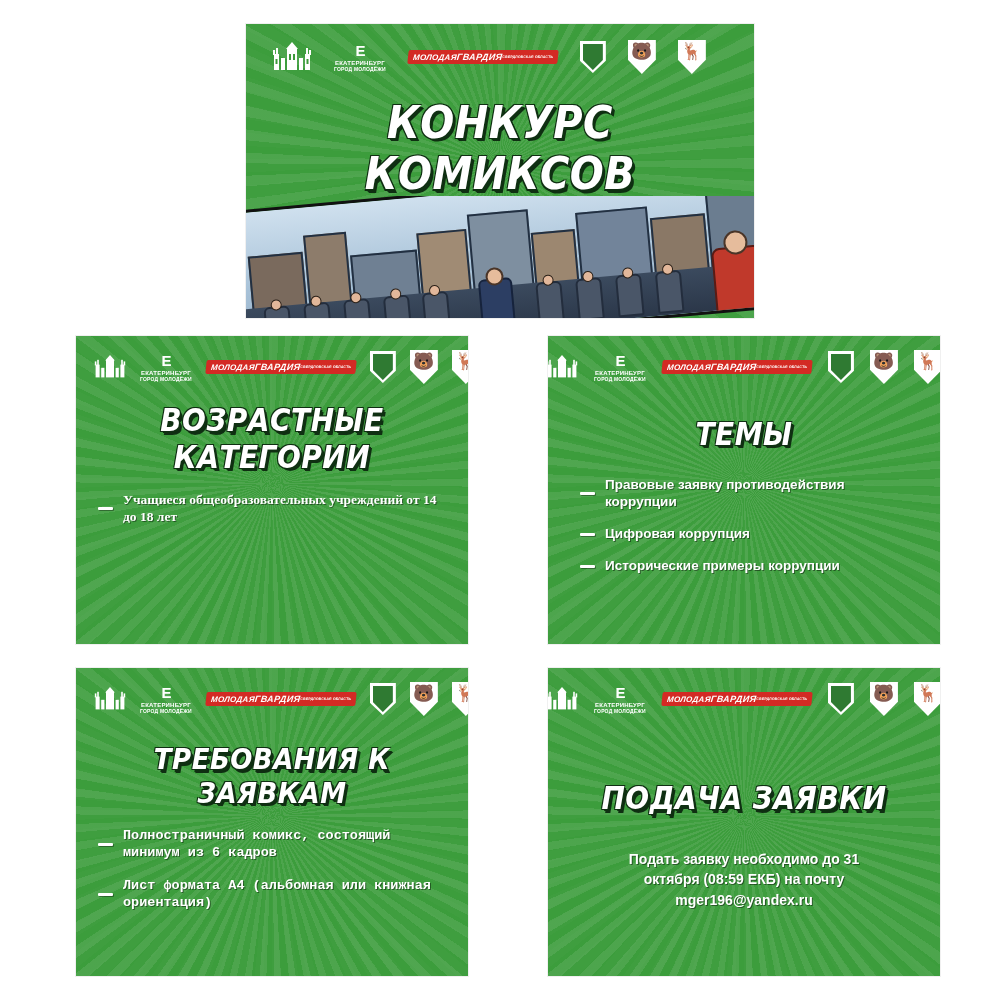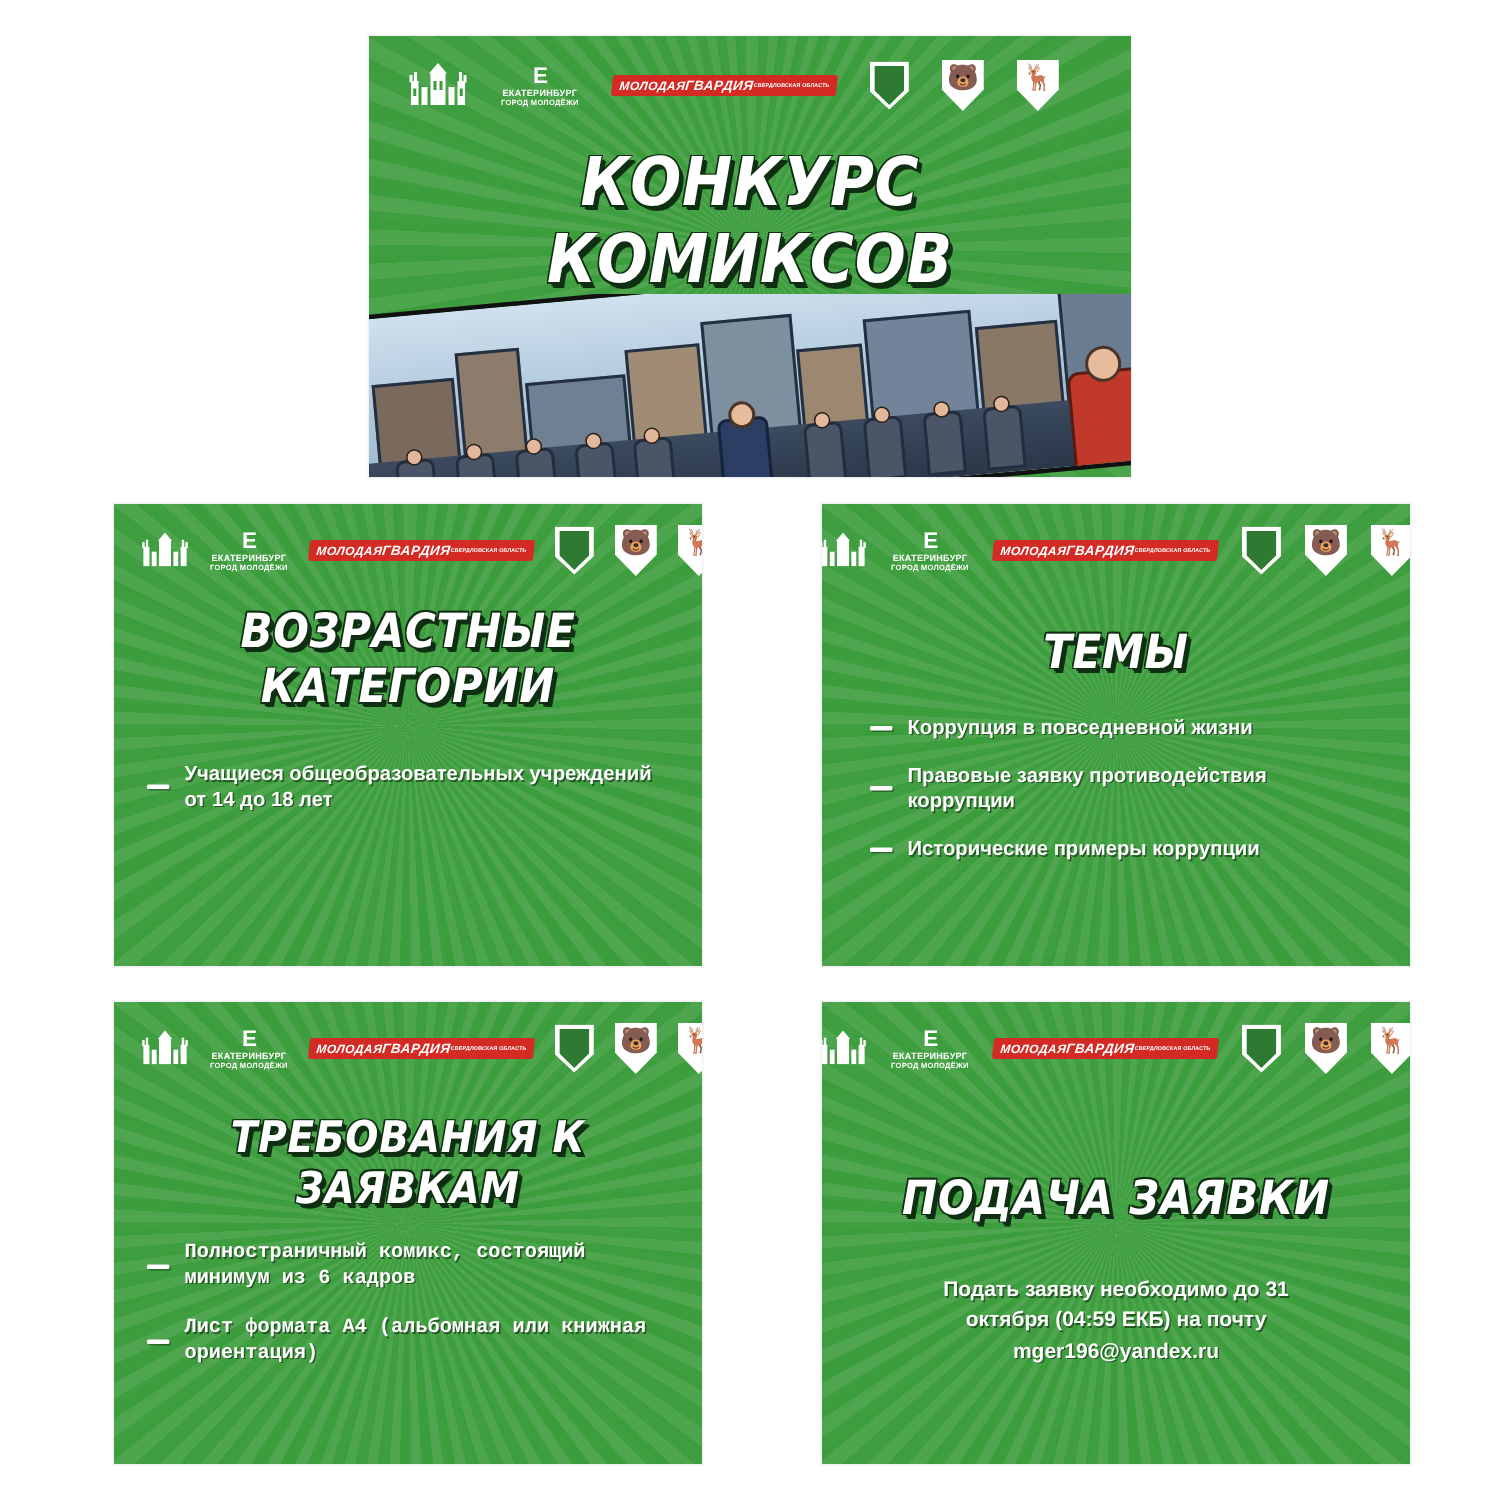--- a/index.html
+++ b/index.html
@@ -221,21 +221,21 @@
   .p-blue { background:#2c3e63; width:30px; height:46px; left:44%; border:2px solid #16233c;}
   .p-blue .head { width:14px;height:14px;top:-13px;background:#e6bc9c;border:2px solid #4a3528;}
   .p-gray { background:#4a5668; width:22px; height:38px; border:2px solid #232d3d;}
 
   
   #slide-ages {
     left: 76px; top: 336px;
     width: 392px; height: 308px;
   }
   #ages-title { font-size: 28px; margin-top: 18px; }
-  #slide-ages .list { margin-top: 36px; padding: 0 22px; }
+  #slide-ages .list { margin-top: 20px; padding: 0 22px; font-family: Liberation Serif, serif; }
   #slide-ages .item { margin-bottom: 18px; }
 
   
   #slide-topics {
     left: 548px; top: 336px;
     width: 392px; height: 308px;
   }
   #slide-topics .logos { justify-content: center; gap: 16px; }
   #topics-title { font-size: 28px; margin-top: 30px; }
   #slide-topics .list { margin-top: 26px; padding: 0 32px; }
@@ -483,25 +483,25 @@
             <div class="bear">🦌</div>
           </div>
         </div>
     </div>
 
     <div class="headline" id="topics-title">ТЕМЫ</div>
 
     <div class="list">
       <div class="item">
         <span class="dash"></span>
-        <span class="item-text">Коррупция в повседневной жизни</span>
+        <span class="item-text">Правовые заявку противодействия коррупции</span>
       </div>
       <div class="item">
         <span class="dash"></span>
-        <span class="item-text">Правовые заявку противодействия коррупции</span>
+        <span class="item-text">Цифровая коррупция</span>
       </div>
       <div class="item">
         <span class="dash"></span>
         <span class="item-text">Исторические примеры коррупции</span>
       </div>
     </div>
   </div>
 
   <div class="card" id="slide-req">
     <div class="logos">
@@ -602,16 +602,16 @@
           </div>
         </div>
       <div class="logo">
           <div class="coat blue">
             <div class="bear">🦌</div>
           </div>
         </div>
     </div>
 
     <div class="headline" id="submit-title">ПОДАЧА ЗАЯВКИ</div>
-    <div id="submit-body">Подать заявку необходимо до 31 октября (04:59 ЕКБ) на почту mger196@yandex.ru</div>
+    <div id="submit-body">Подать заявку необходимо до 31 октября (08:59 ЕКБ) на почту mger196@yandex.ru</div>
   </div>
 
 </div>
 
 </body></html>

